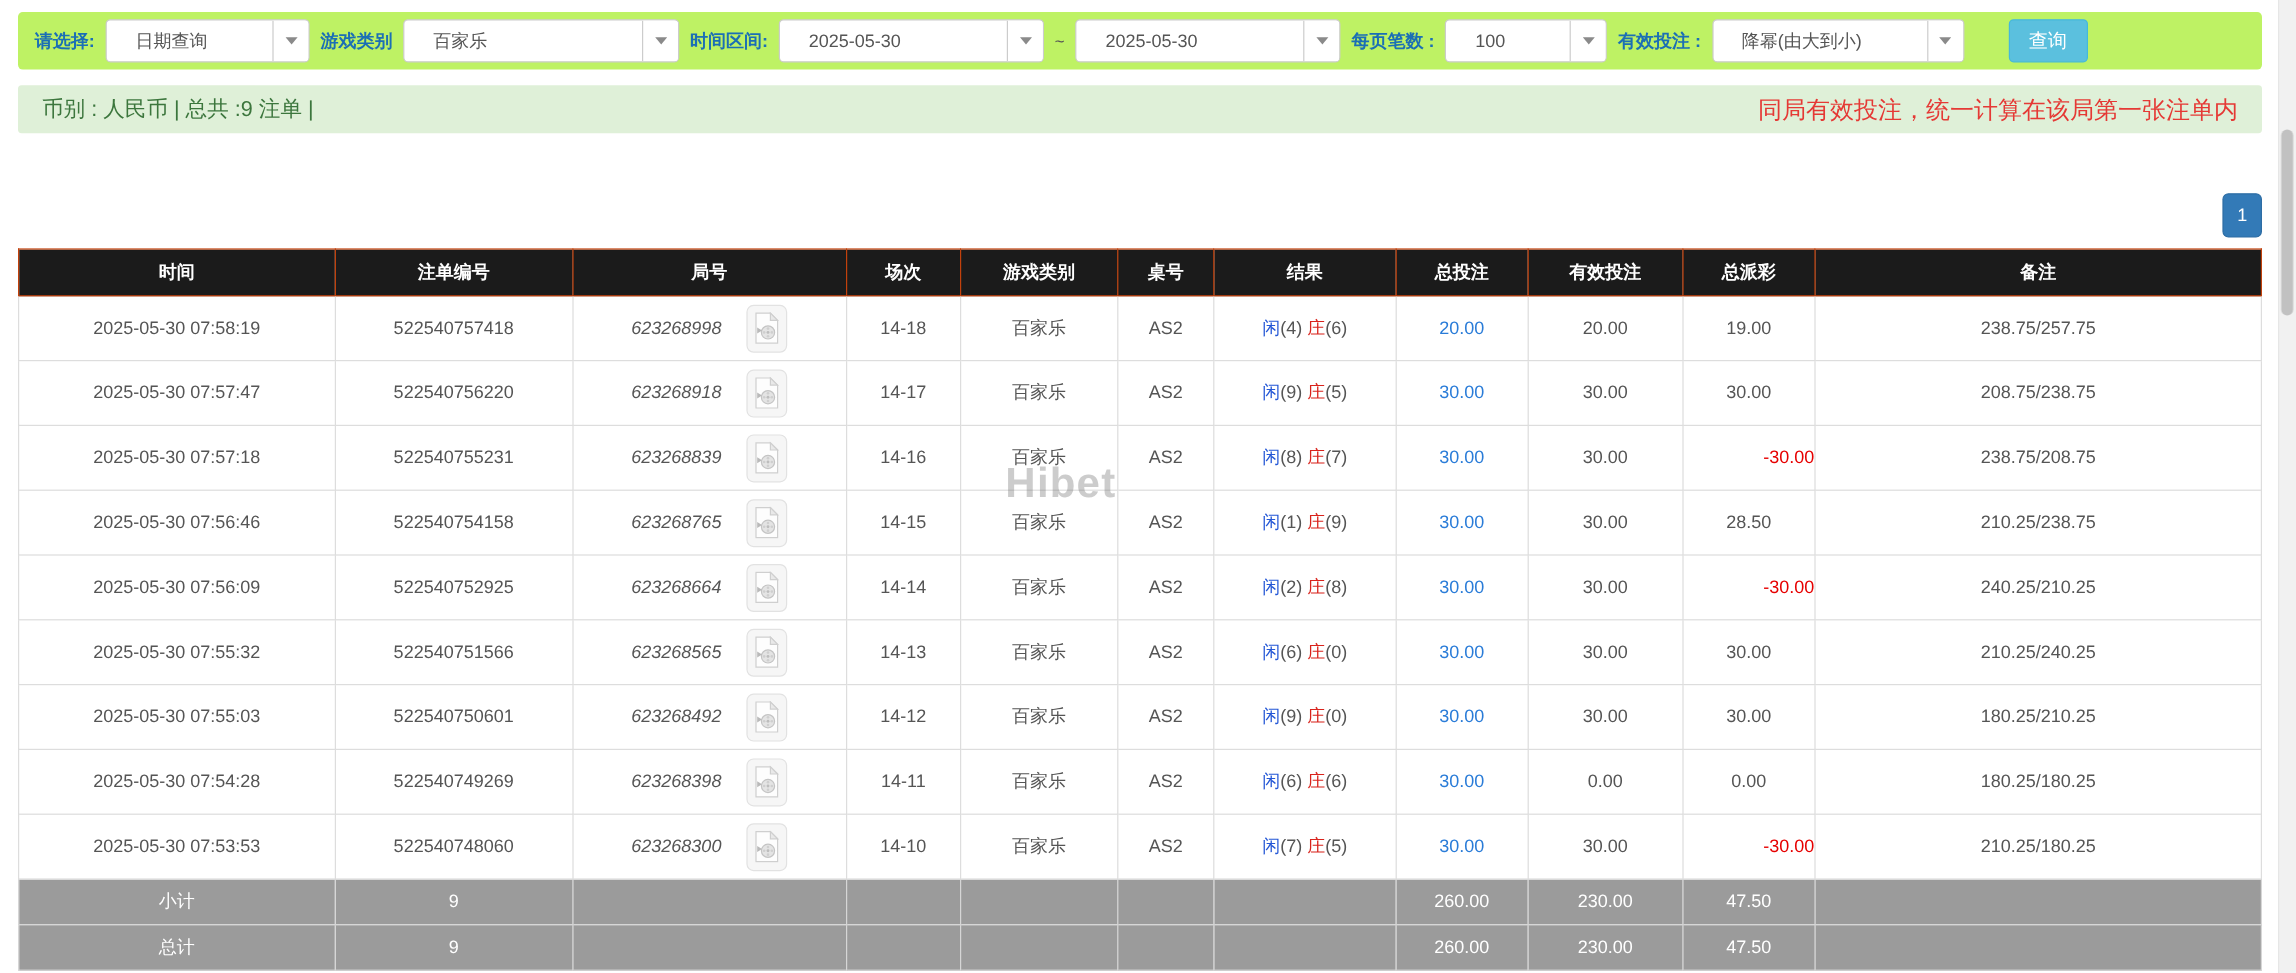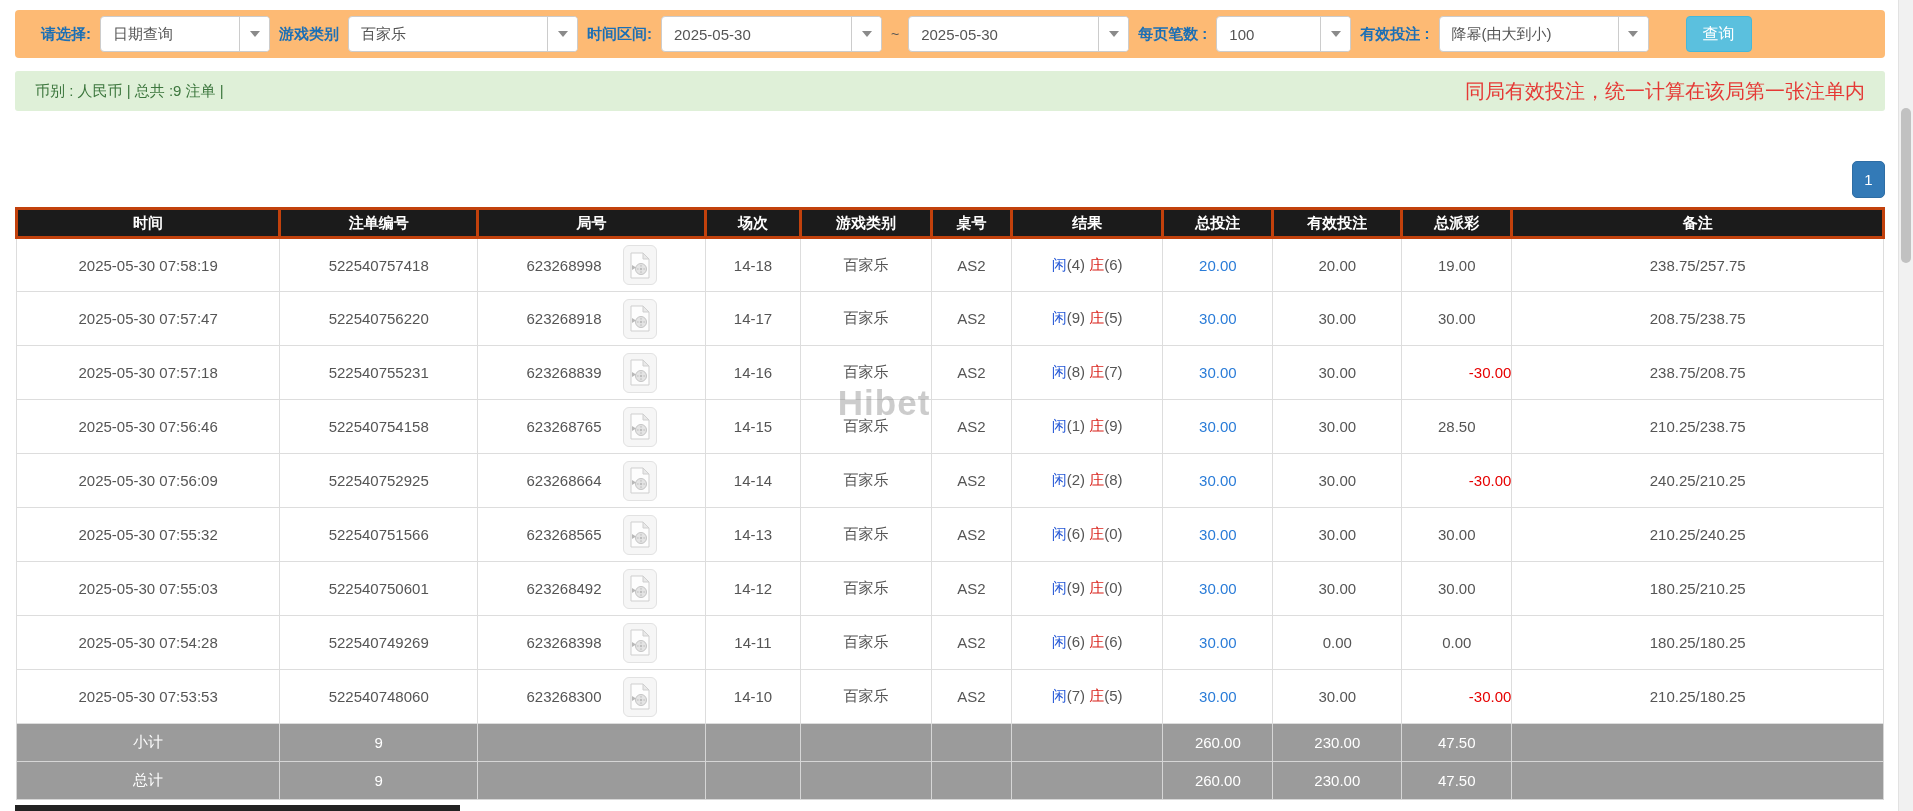--- a/index.html
+++ b/index.html
@@ -1,62 +1,62 @@
 <!DOCTYPE html>
 <html><head>
 <meta charset="utf-8">
 <style>
   * { box-sizing: border-box; margin: 0; padding: 0; }
   html, body { width: 1913px; height: 811px; background: #fff;
     font-family: "Liberation Sans", "DejaVu Sans", sans-serif; overflow: hidden; }
   .page { padding: 10px 28px 0 15px; }
 
   
-  .filter-bar { height: 48px; background: #fdba74; border-radius: 4px;
-    display: flex; align-items: center; gap: 9px; padding: 0 26px; margin-bottom: 13px; }
+  .filter-bar { height: 48px; background: #bef264; border-radius: 4px;
+    display: flex; align-items: center; gap: 9px; padding: 0 14px; margin-bottom: 13px; }
   .flabel { color: #1b6fb5; font-weight: bold; font-size: 15px; white-space: nowrap; }
   .tilde { color: #555; font-size: 14px; }
   .combo { display: inline-flex; align-items: stretch; background: #fff;
     border: 1px solid #ccc; border-radius: 4px; height: 36px; overflow: hidden; }
   .combo-val { flex: 1; display: flex; align-items: center; padding: 0 12px;
-    font-size: 15px; color: #555; white-space: nowrap; }
+    font-size: 15px; color: #555; white-space: nowrap; margin-left: 12px; }
   .combo-arrow { width: 30px; border-left: 1px solid #ccc; display: flex;
     align-items: center; justify-content: center; background: #fff; cursor: pointer; }
   .tri { width: 0; height: 0; border-left: 5px solid transparent;
     border-right: 5px solid transparent; border-top: 6px solid #8a8a8a; }
   .w170{width:170px}.w230{width:230px}.w190{width:221px}.w135{width:135px}.w210{width:210px}
   .query-btn { height: 36px; padding: 0 16px; background: #5bc0de; color: #fff;
     border: 1px solid #46b8da; border-radius: 4px; font-size: 16px; cursor: pointer;
     font-family: Liberation Mono, monospace; margin-left: 28px; }
 
   
   .summary-bar { height: 40px; background: #dff0d8; border-radius: 3px;
     display: flex; align-items: center; justify-content: space-between; padding: 0 20px; }
-  .summary-left { color: #3c763d; font-size: 15px; }
+  .summary-left { color: #3c763d; font-size: 18px; }
   .summary-right { color: #e53935; font-size: 20px; }
 
   
   .pagination { display: flex; justify-content: flex-end; margin: 50px 0 9px 0; }
   .page-btn { width: 33px; height: 37px; background: #337ab7; border: 1px solid #2e6da4;
     border-radius: 5px; color: #fff; font-size: 15px; cursor: pointer; font-family: inherit; }
 
   
   .table-wrap { position: relative; }
   table { width: 100%; border-collapse: collapse; table-layout: fixed; }
   thead th { background: #1b1b1b; color: #fff; font-size: 15px; font-weight: bold;
-    height: 29px; border: 3px solid #c2410c; }
+    height: 39px; border: 1px solid #c2410c; }
   tbody td { background: #fff; color: #555; font-size: 15px; height: 54px;
     border: 1px solid #ddd; text-align: center; vertical-align: middle; }
   tbody.summary td { background: #9b9b9b; color: #fff; height: 38px;
     border: 1px solid #d6d6d6; }
   .link { color: #2a7cd8; cursor: pointer; }
   .neg { color: #e60000; text-align: right; }
   .player { color: #2457d6; }
   .banker { color: #d9231c; }
-  .round-cell { display: inline-flex; align-items: center; gap: 21px; }
+  .round-cell { display: inline-flex; align-items: center; gap: 21px; font-style: italic; }
   .video-btn { width: 34px; height: 40px; background: #f6f6f6; border: 1px solid #e2e2e2;
     border-radius: 6px; display: inline-flex; align-items: center; justify-content: center;
     cursor: pointer; padding: 0; }
   .watermark { position: absolute; left: 44%; top: 176px; font-size: 35px; font-weight: bold;
     color: rgba(120,120,120,0.38); letter-spacing: 1px; pointer-events: none; z-index: 5; }
 
   
   .cutoff-bar { width: 445px; height: 6px; background: #222; margin-top: 5px; }
   .scrollbar { position: fixed; right: 0; top: 0; bottom: 0; width: 15px;
     background: #f1f1f1; border-left: 1px solid #e2e2e2; }

